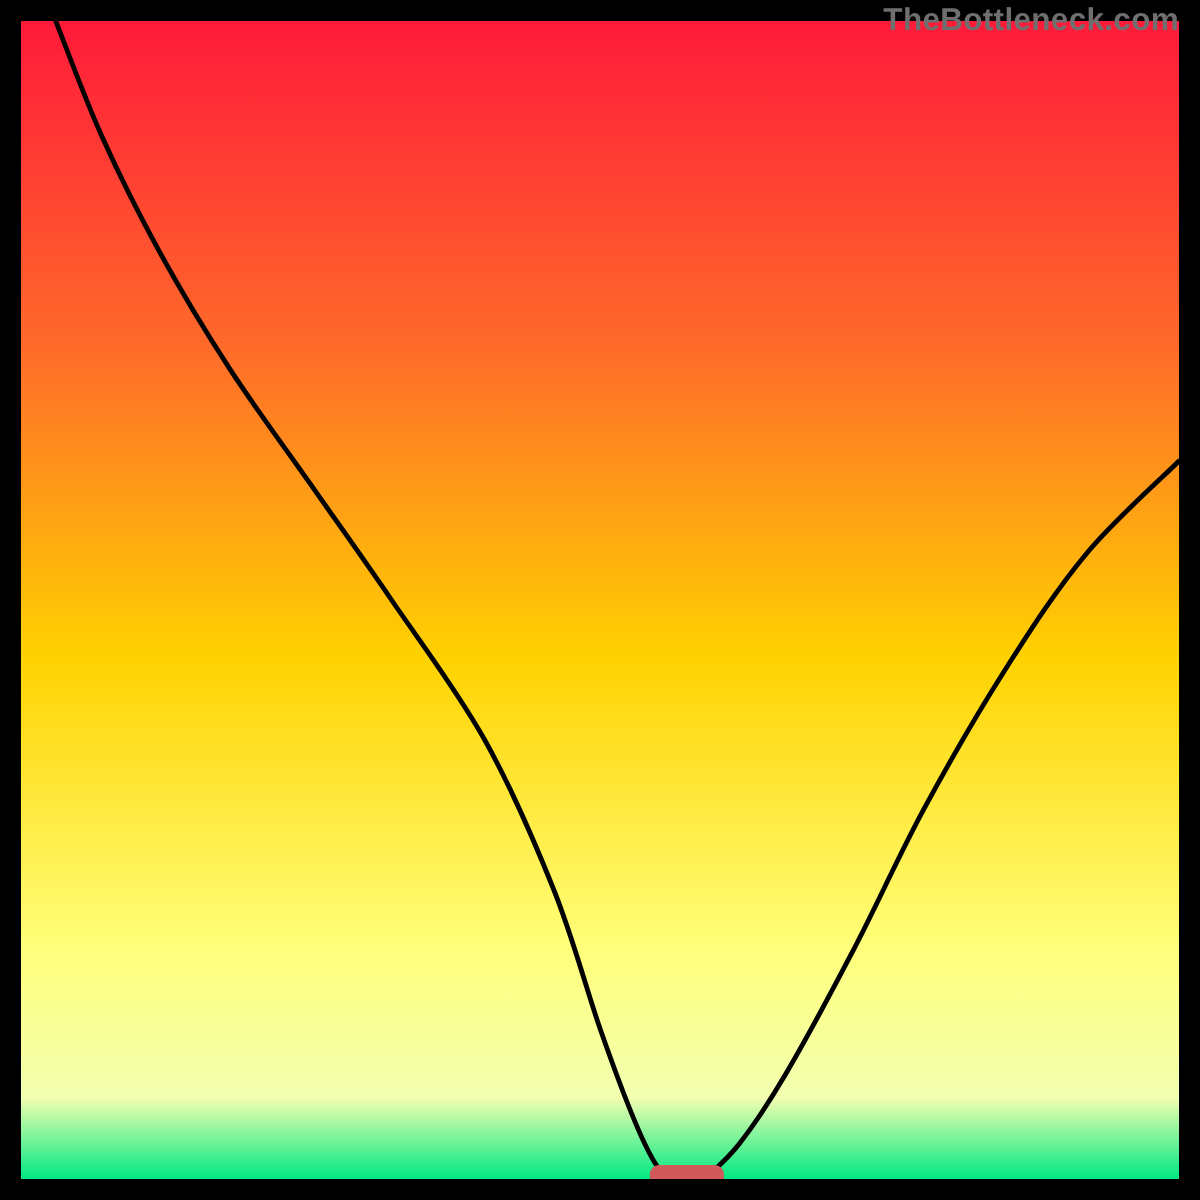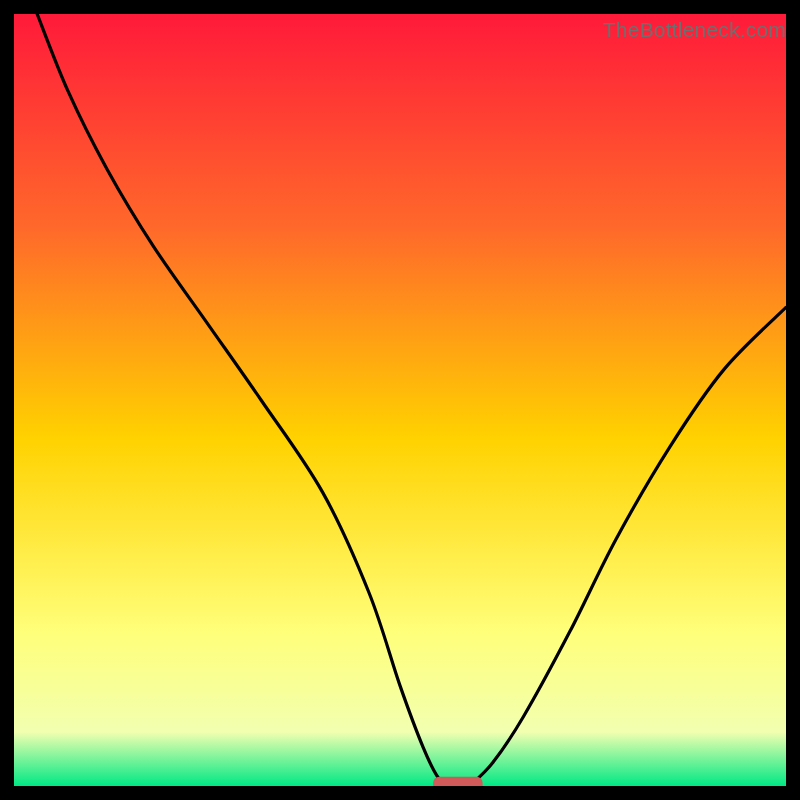--- a/index.html
+++ b/index.html
@@ -21,25 +21,25 @@
   }
   .plot {
     position: absolute;
     left: 14px;
     top: 14px;
     width: 772px;
     height: 772px;
   }
   .watermark {
     position: absolute;
-    top: 18px;
+    top: 2px;
     right: 14px;
     color: #6f6f6f;
     font-size: 21px;
-    font-weight: 400;
+    font-weight: 700;
     letter-spacing: 0.2px;
     user-select: none;
     pointer-events: none;
   }
 </style>
 </head>
 <body>
 
 <div class="frame"></div>
 

